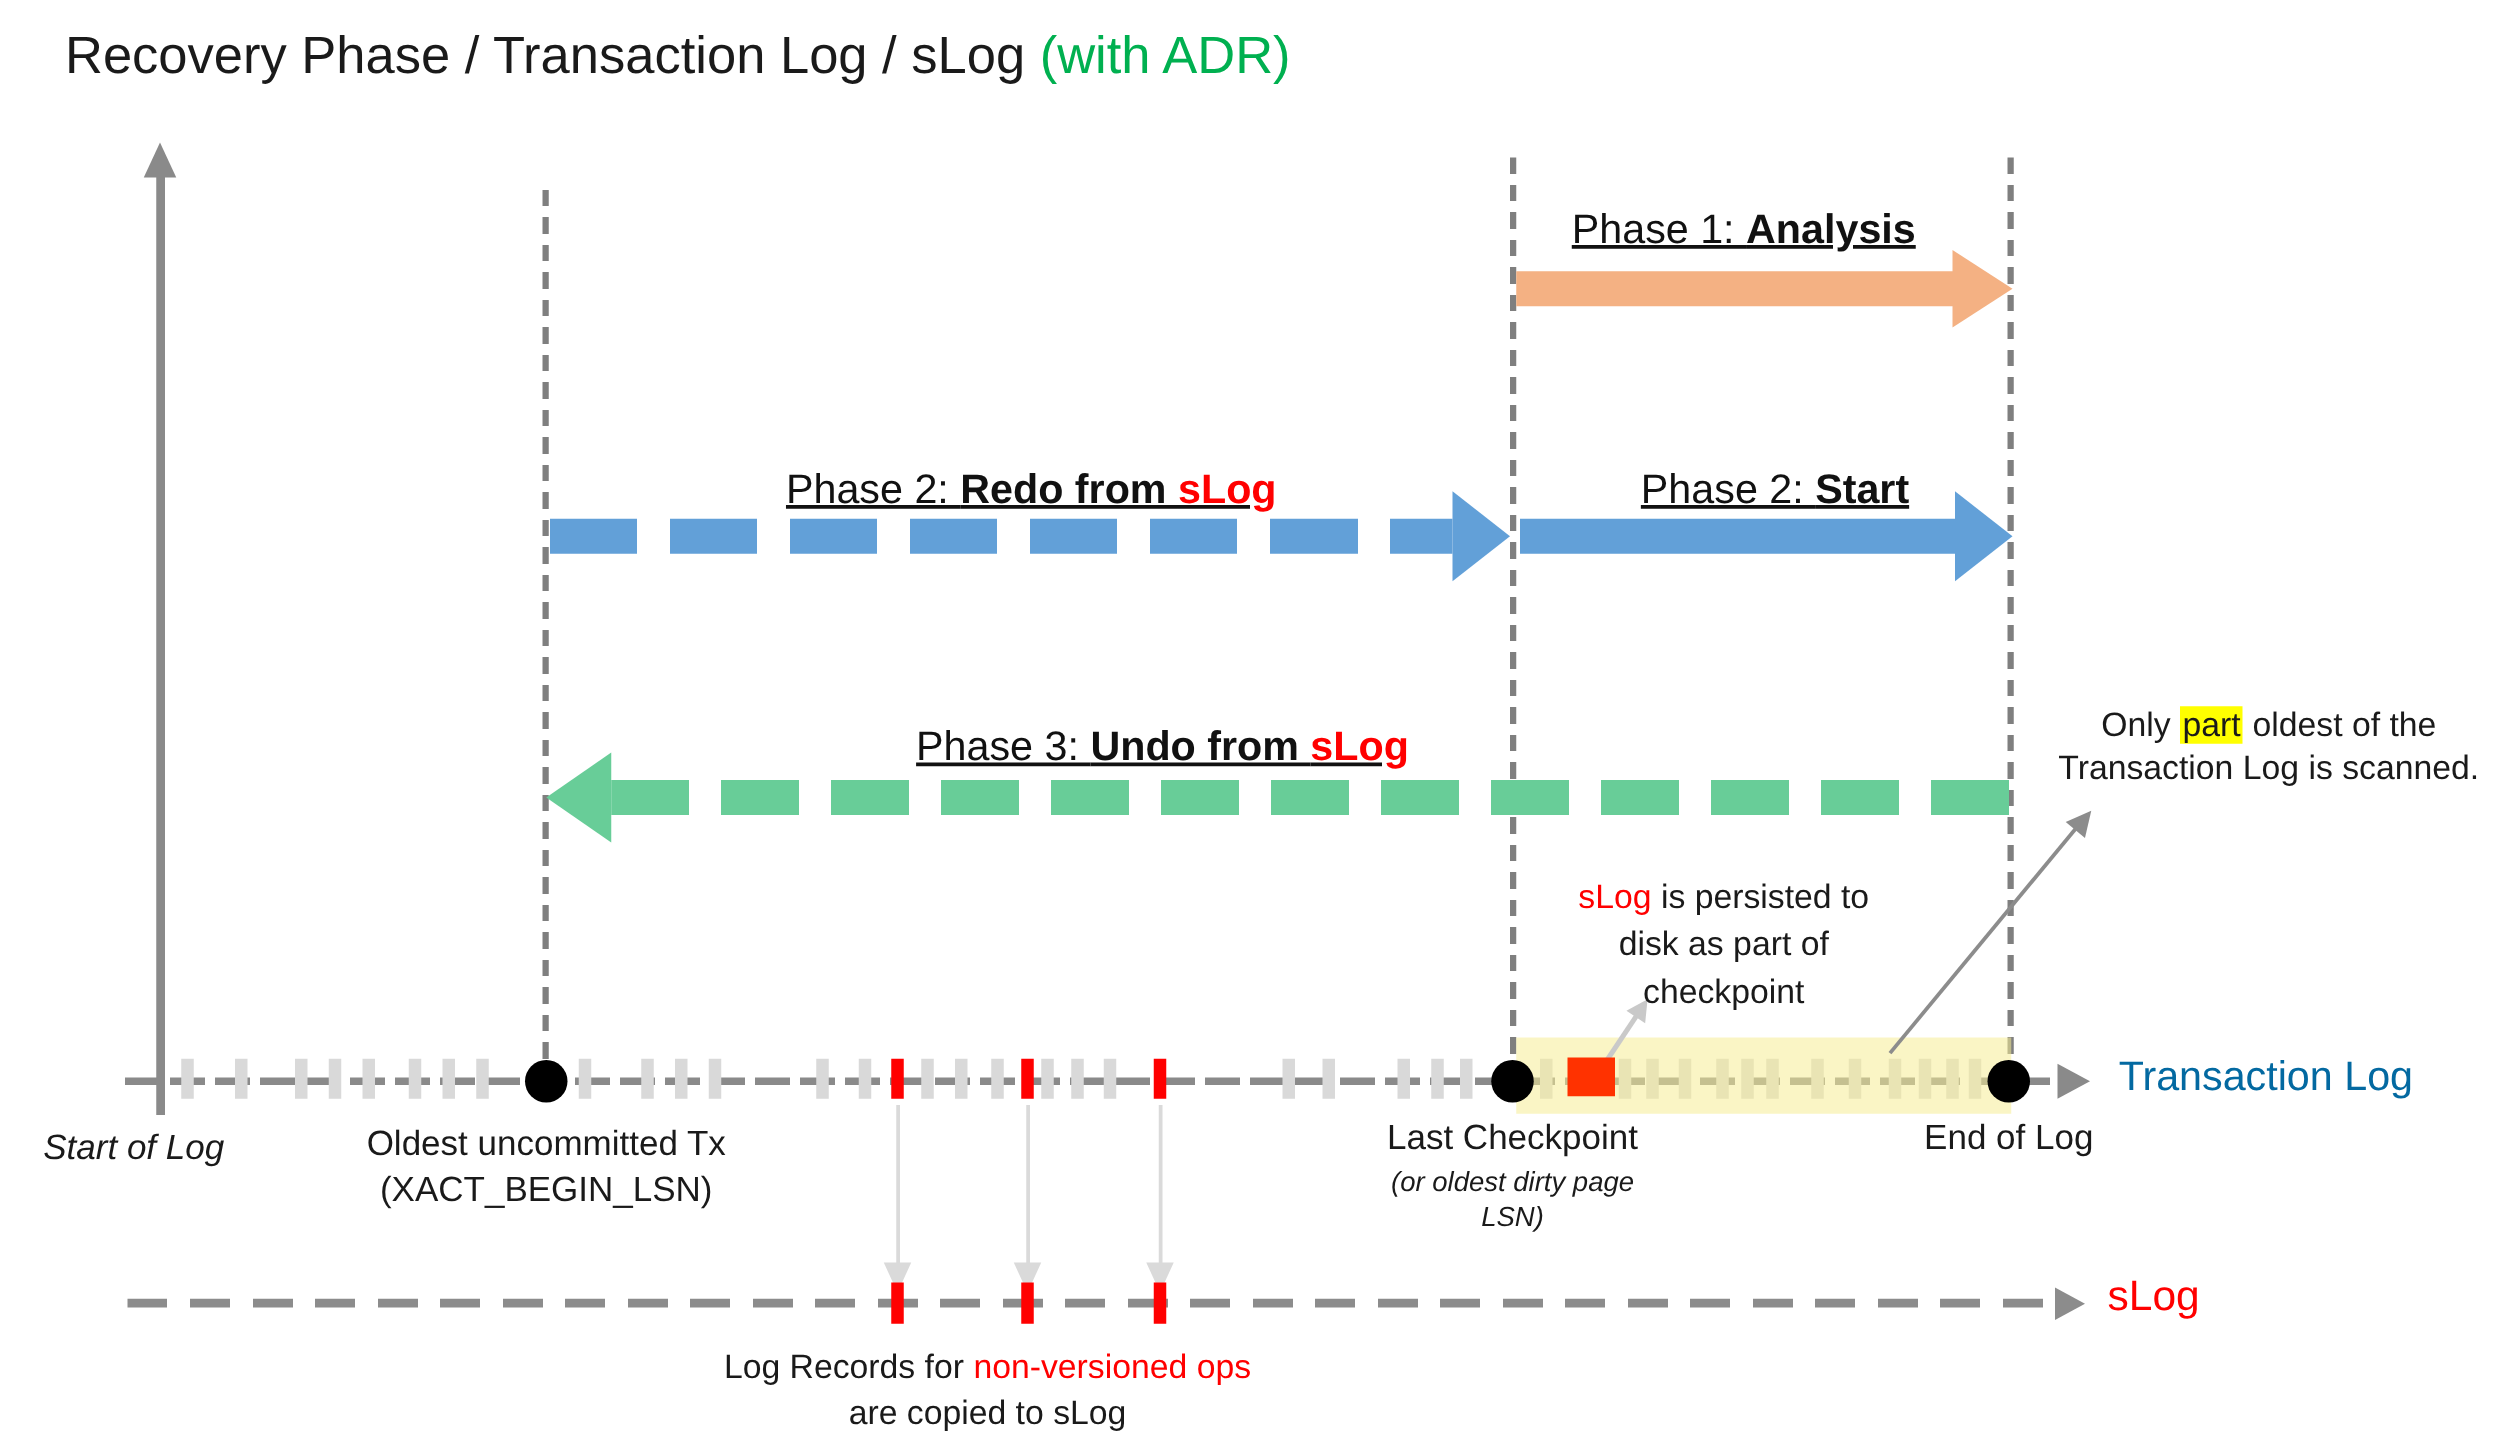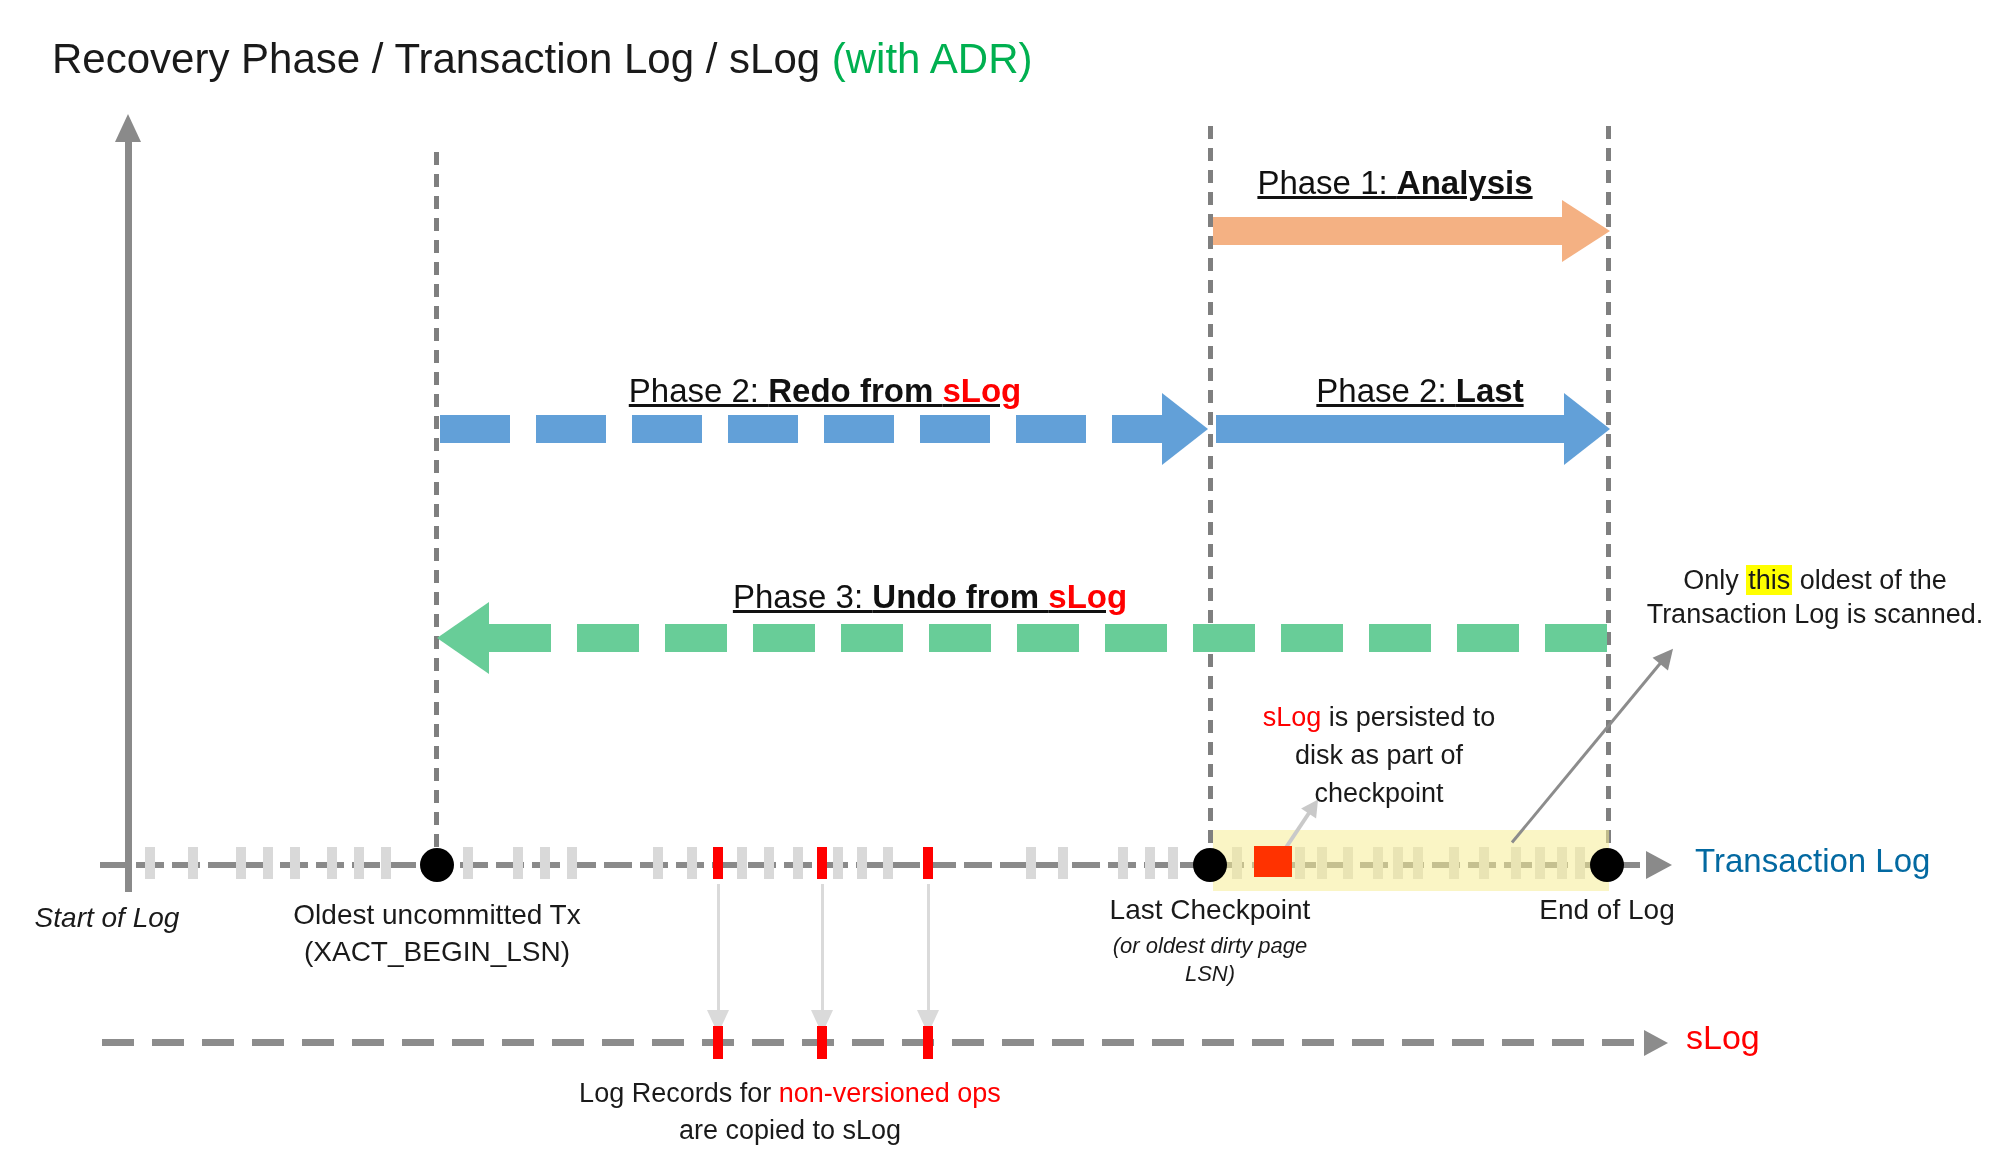--- a/index.html
+++ b/index.html
@@ -6,21 +6,21 @@
   #diagram{
     position:relative;
     width:2001px;height:1152px;
     background:#ffffff;
     font-family:"Liberation Sans", sans-serif;
     overflow:hidden;
   }
   .abs{position:absolute;}
 
   
-  .title{left:52px;top:20px;font-size:42px;color:#1a1a1a;white-space:nowrap;margin-top:15px;}
+  .title{left:52px;top:20px;font-size:42px;color:#1a1a1a;white-space:nowrap;}
   .title .suffix{color:#00B050;}
 
   
   .v-axis{left:125px;top:140px;width:7px;height:752px;background:#8a8a8a;z-index:1;}
   .v-axis-head{left:115px;top:114px;width:0;height:0;
     border-left:13px solid transparent;border-right:13px solid transparent;
     border-bottom:28px solid #8a8a8a;z-index:1;}
   .h-log-line{left:100px;top:862px;width:1548px;height:6px;z-index:1;
     background:repeating-linear-gradient(90deg,#8a8a8a 0 28px,rgba(0,0,0,0) 28px 36px);}
   .h-log-head{left:1646px;top:851px;width:0;height:0;
@@ -143,33 +143,33 @@
   <div class="abs arrow-body orange-body"></div>
   <div class="abs orange-head"></div>
 
   <div class="abs phase-label p2s">
     <span>Phase 2: </span><b>Redo from </b><span class="redtxt">sLog</span>
   </div>
   <div class="abs blue-dash-body"></div>
   <div class="abs blue-dash-head"></div>
 
   <div class="abs phase-label p2">
-    <span>Phase 2: </span><b>Last</b>
+    <span>Phase 2: </span><b>Start</b>
   </div>
   <div class="abs arrow-body blue-solid-body"></div>
   <div class="abs blue-solid-head"></div>
 
   <div class="abs phase-label p3">
     <span>Phase 3: </span><b>Undo from </b><span class="redtxt">sLog</span>
   </div>
   <div class="abs green-head"></div>
   <div class="abs green-body"></div>
 
   <div class="abs scanned">
-    <span>Only </span><span class="hl">this</span><span> oldest of the</span><br>
+    <span>Only </span><span class="hl">part</span><span> oldest of the</span><br>
     <span>Transaction Log is scanned.</span>
   </div>
   <div class="abs ptr ptr-scan"></div>
 
   <div class="abs persisted">
     <span class="redtxt">sLog</span><span> is persisted to</span><br>
     <span>disk as part of</span><br>
     <span>checkpoint</span>
   </div>
   <div class="abs ptr ptr-chk"></div>

